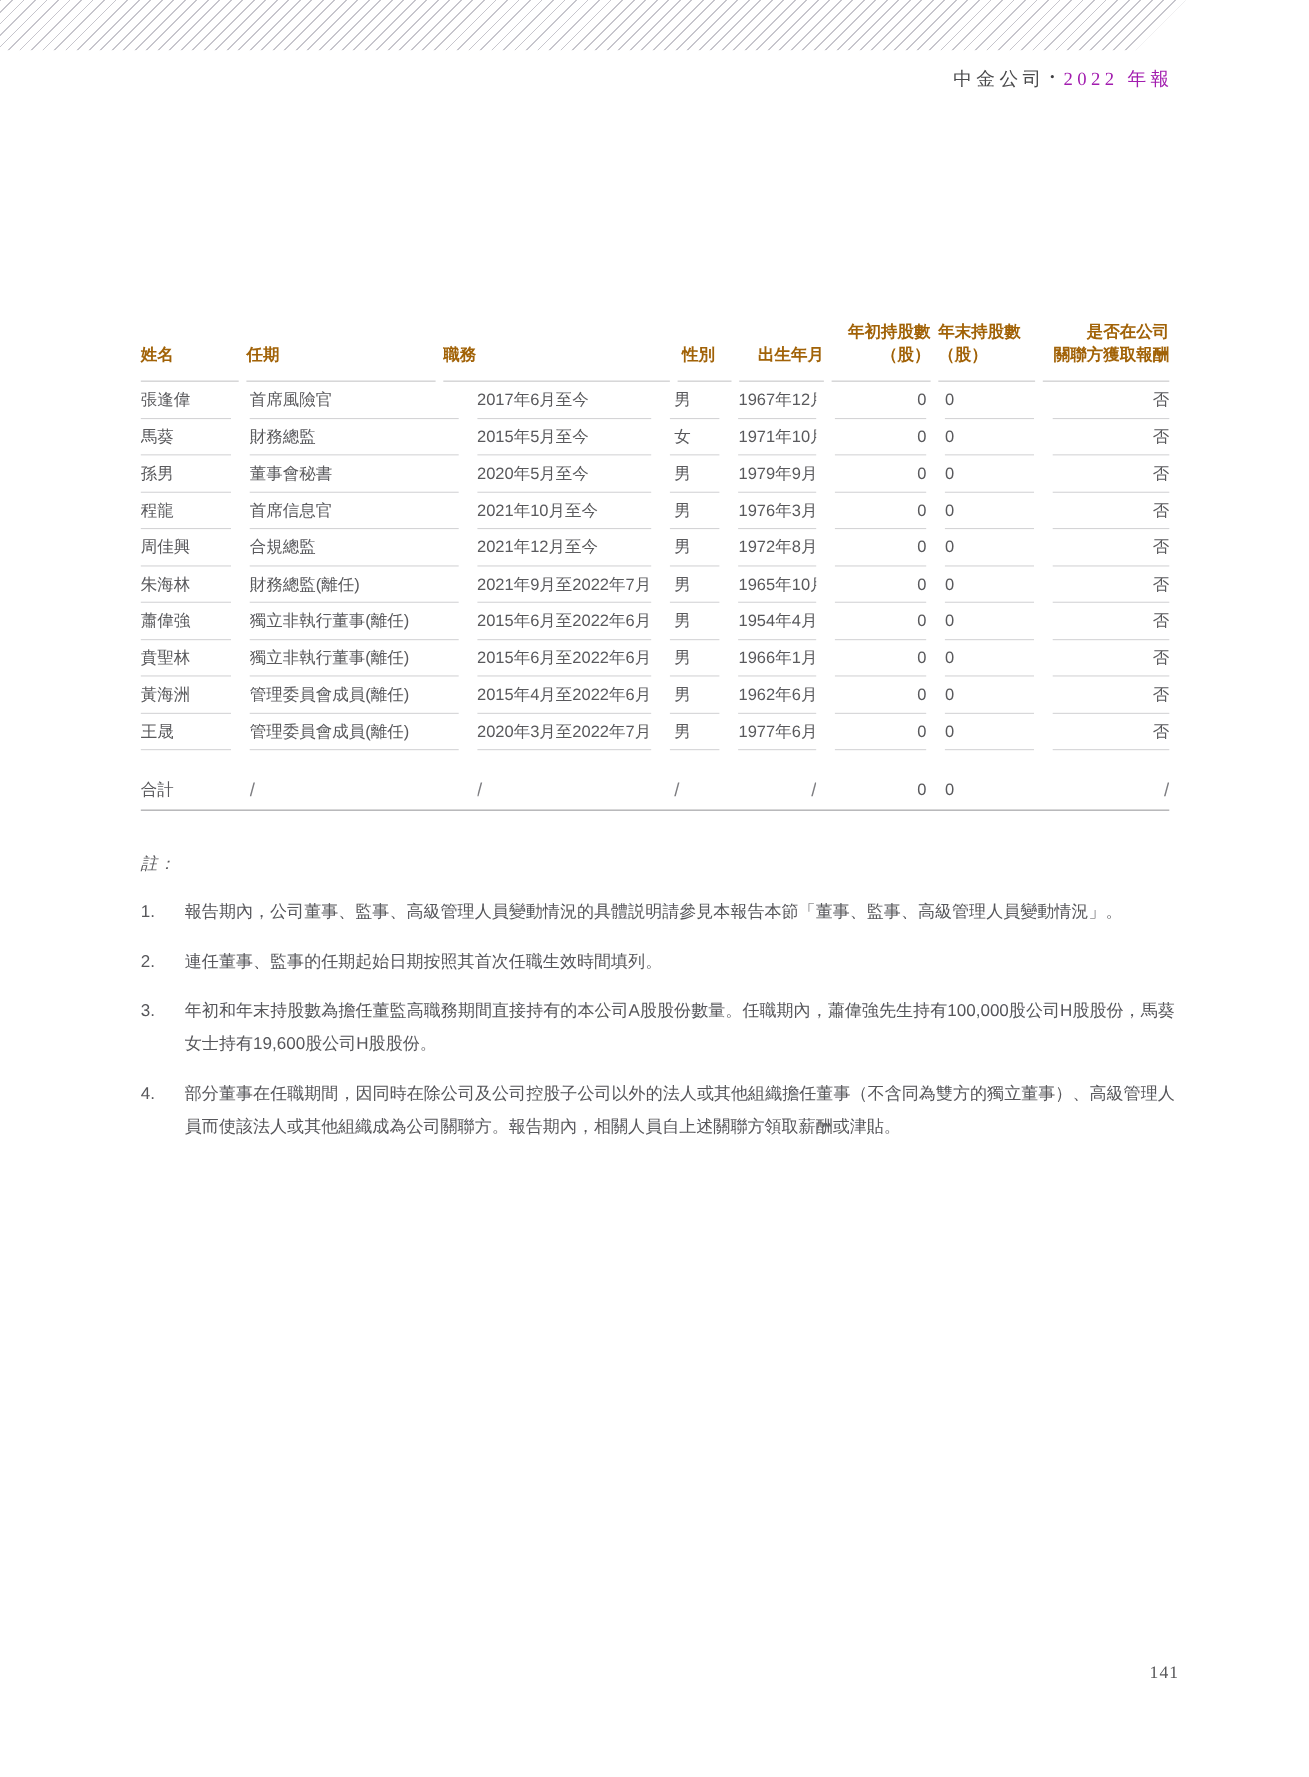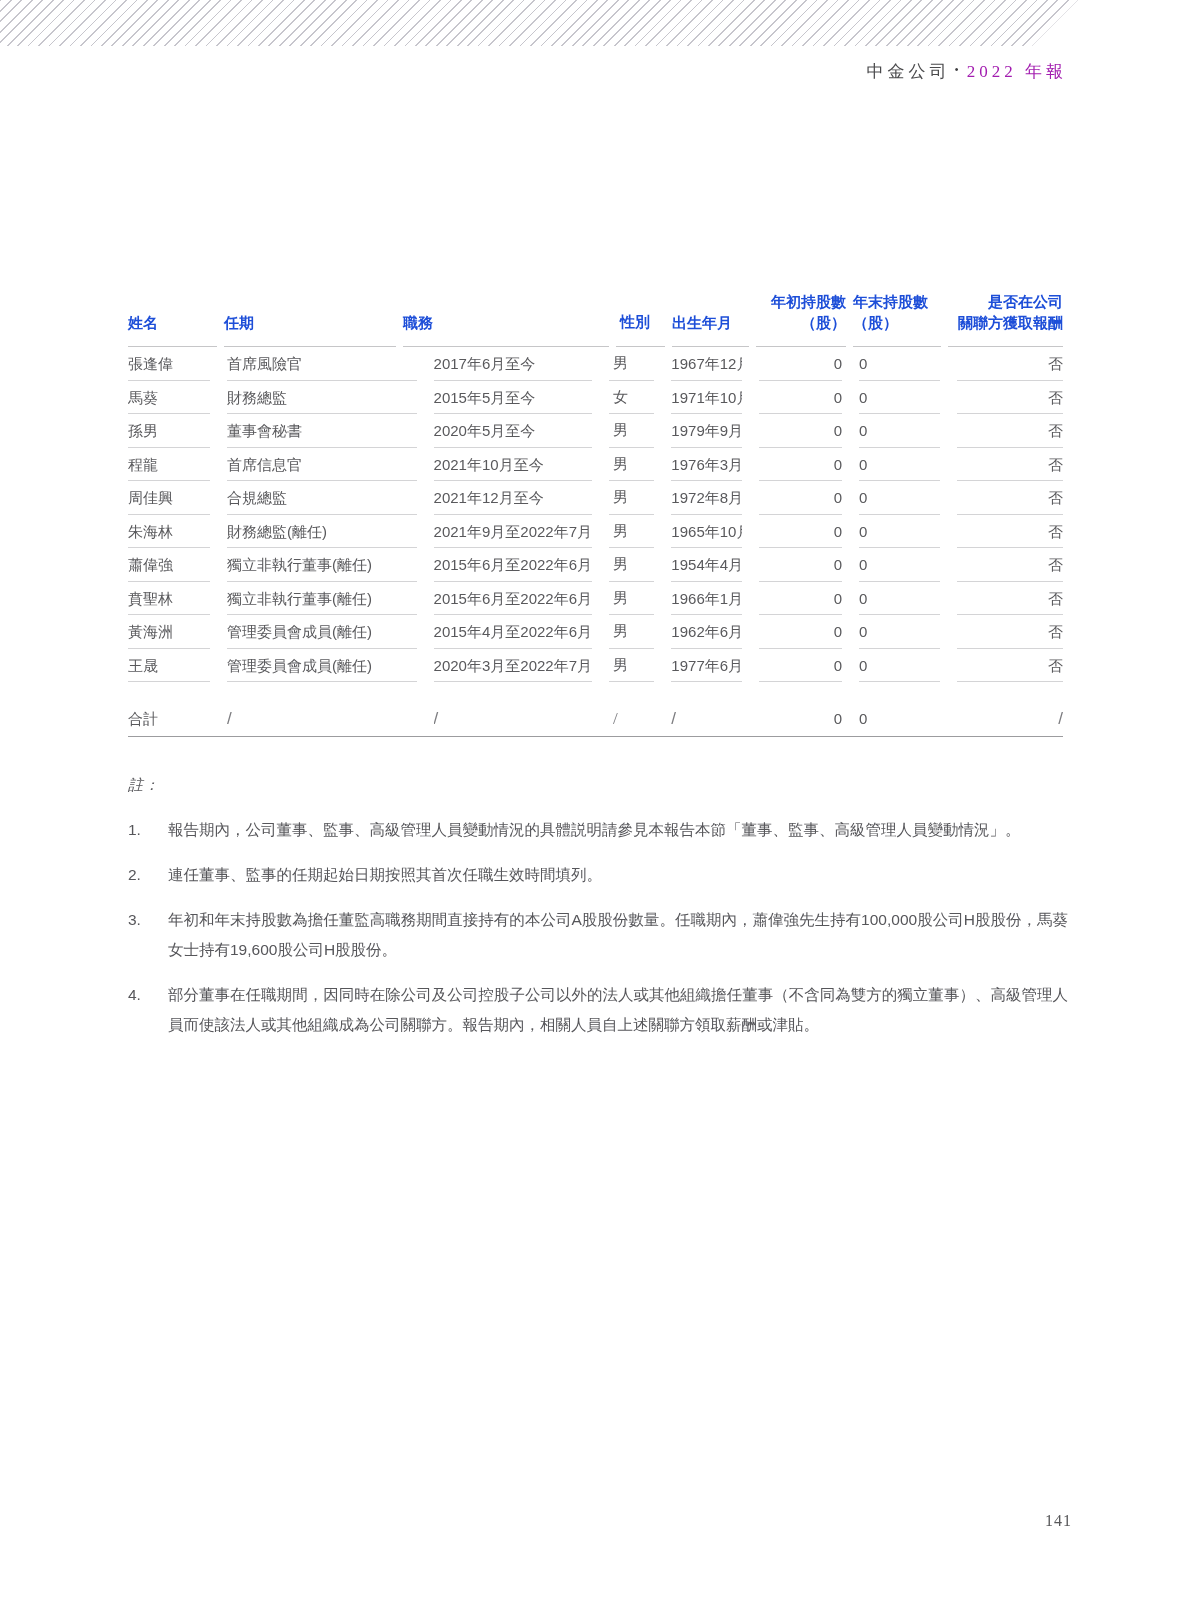--- a/index.html
+++ b/index.html
@@ -33,33 +33,33 @@
 
   
   .exec-table{
     position:absolute;left:128px;top:283px;width:935px;
     font-size:15px;color:#59595c;
   }
   .thead{display:flex;gap:7px;height:64px;}
   .hcell{
     display:flex;flex-direction:column;justify-content:flex-end;
     padding-bottom:13px;border-bottom:1px solid #c6c6c8;
-    font-weight:700;color:#1d4ed8;line-height:21px;white-space:nowrap;
+    font-weight:700;color:#a16207;line-height:21px;white-space:nowrap;
   }
   .row{display:flex;gap:17px;}
   .cell{
     height:33.5px;line-height:33px;
     border-bottom:1px solid #d4d4d6;
     white-space:nowrap;overflow:hidden;
   }
   .w1{width:89px;}
   .w2{width:206px;}
   .w3{width:172px;}
-  .w4{width:49px;padding-left:4px;font-family:Liberation Serif, serif;}
-  .w5{width:77px;}
+  .w4{width:49px;padding-left:4px;}
+  .w5{width:77px;text-align:right;}
   .w6{width:90px;text-align:right;}
   .w7{width:88px;}
   .w8{width:115px;text-align:right;}
   .row.total{border-bottom:1.5px solid #9c9c9f;margin-top:20px;}
   .row.total .cell{border-bottom:none;}
   .cell.slash{color:#7d7d81;font-size:17px;font-weight:300;}
 
   
   .notes{
     position:absolute;left:128px;top:776px;width:940px;

